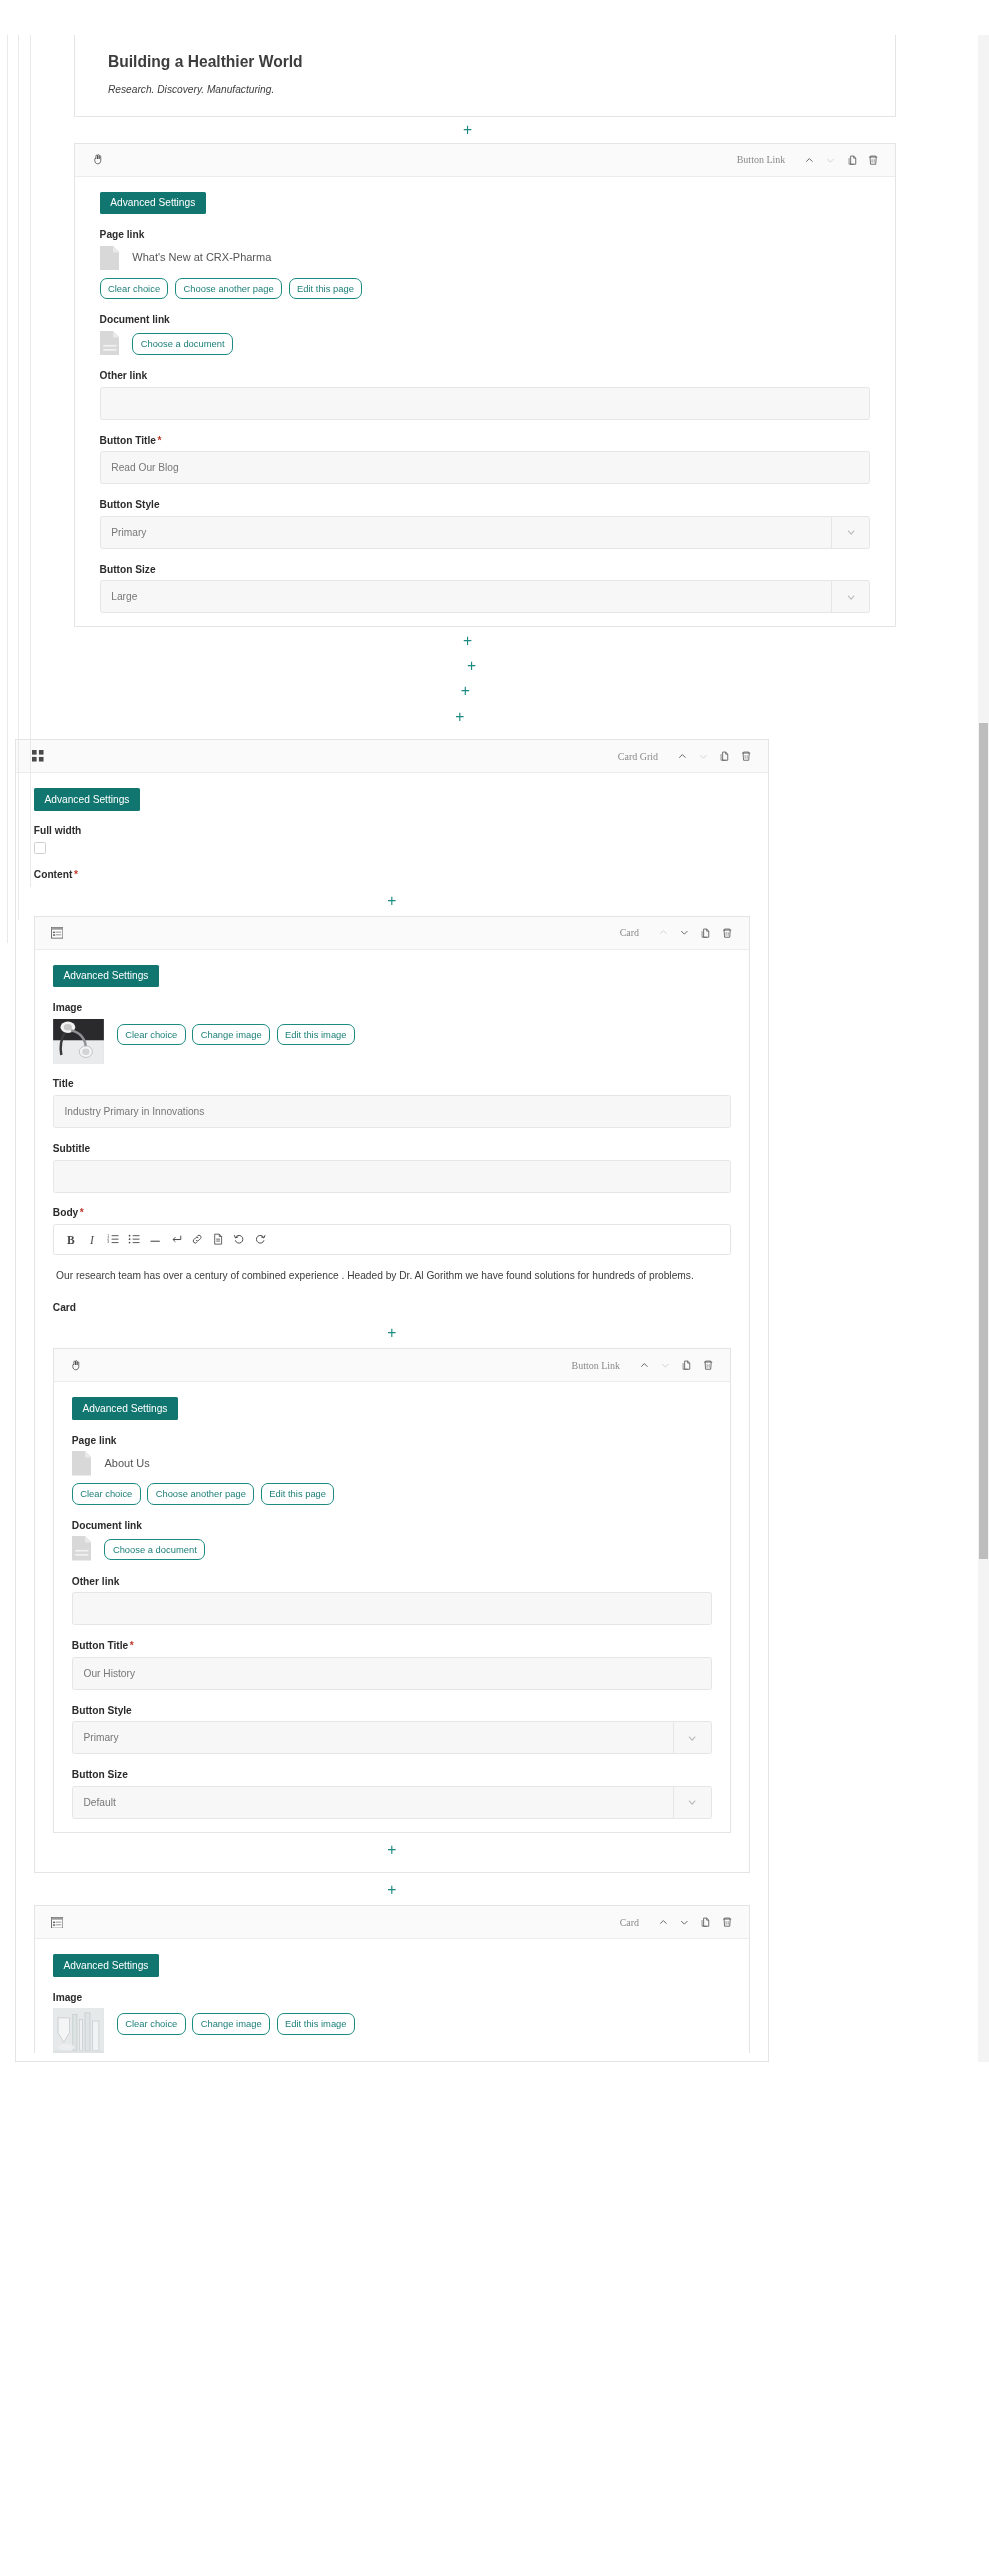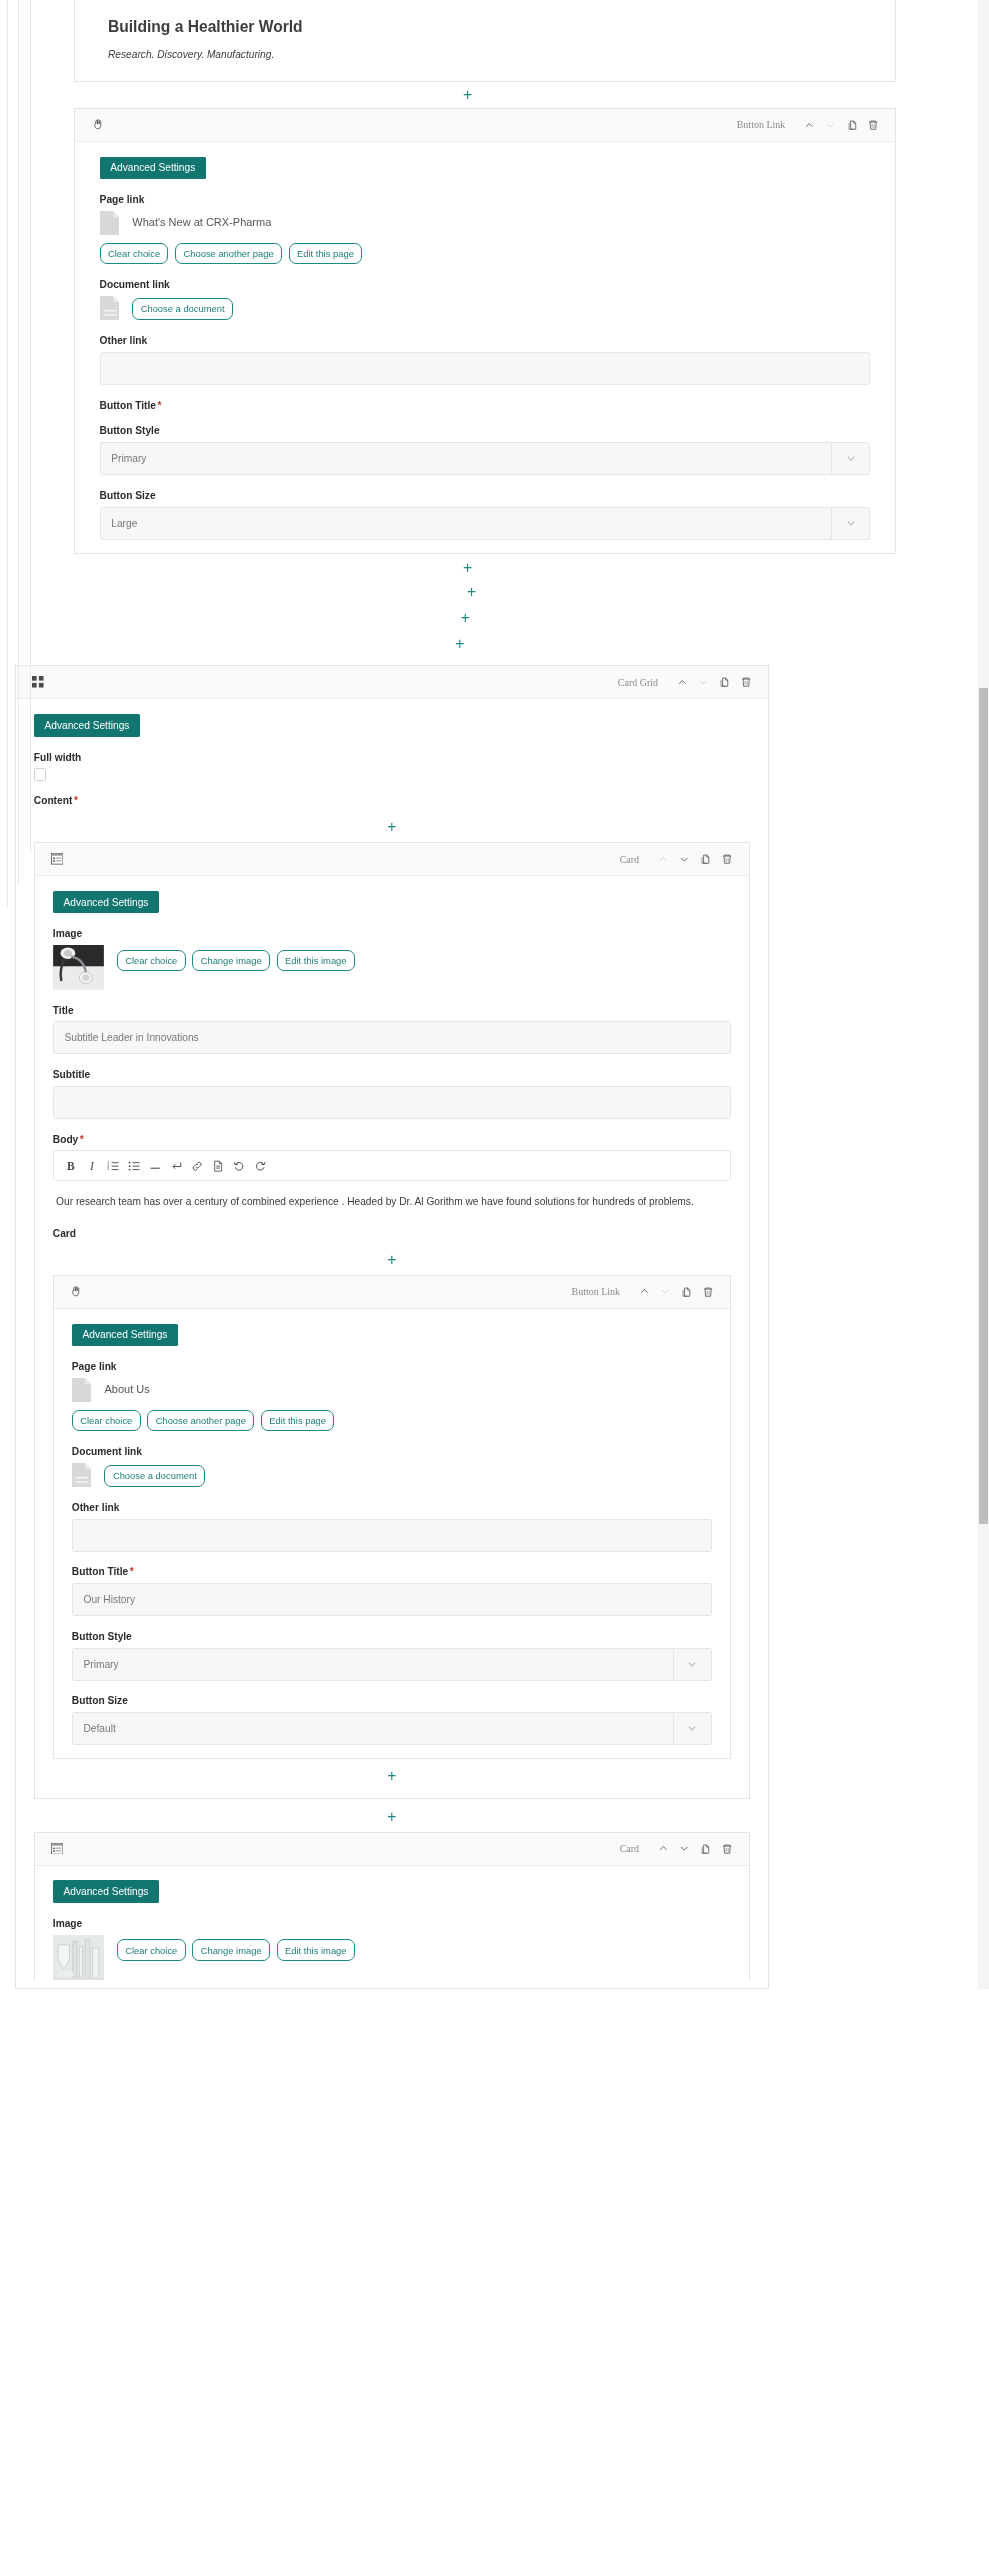--- a/index.html
+++ b/index.html
@@ -120,21 +120,21 @@
 
 <div class="page">
 
   <div class="rail" style="left:6.6px;top:0;height:908px;"></div>
   <div class="rail" style="left:18px;top:0;height:885px;"></div>
   <div class="rail" style="left:29.5px;top:0;height:852px;"></div>
 
   <div style="position:relative;margin-left:39px;width:910px;">
 
     <div class="panel" style="margin-left:35px;width:822px;border-top:none;">
-      <div class="hero" style="padding:18px 33px 21px 33px;">
+      <div class="hero" style="padding:18px 33px 21px 33px;margin-top:35px;">
         <h1>Building a Healthier World</h1>
         <p>Research. Discovery. Manufacturing.</p>
       </div>
     </div>
 
     <div class="plus-sep" style="width:857px;margin-left:0;padding-top:4.9px;">
       <span class="plus">+</span>
     </div>
 
     <div class="panel" style="margin-left:35px;width:822px;margin-top:4.9px;">
@@ -212,20 +212,21 @@
         </div>
 
         <div class="flabel">
           <span>Other link</span>
         </div>
         <div class="txtinput"></div>
 
         <div class="flabel">
           <span>Button Title</span><span class="req">*</span>
         </div>
+        <div class="txtinput">Read Our Blog</div>
 
         <div class="flabel">
           <span>Button Style</span>
         </div>
         <div class="selinput">
           <span class="sel-val">Primary</span>
           <span class="caret">
             <svg width="12.3" height="12.3" viewBox="0 0 24 24" fill="none" stroke="currentColor" stroke-width="2">
                 <polyline points="6,9 12,16 18,9"></polyline>
               </svg>
@@ -381,21 +382,21 @@
             <span class="ghost-row" style="margin-top:4.9px;">
               <button class="ghost-btn">Clear choice</button>
               <button class="ghost-btn">Change image</button>
               <button class="ghost-btn">Edit this image</button>
             </span>
           </div>
 
           <div class="flabel">
             <span>Title</span>
           </div>
-          <div class="txtinput">Subtitle Leader in Innovations</div>
+          <div class="txtinput">Industry Primary in Innovations</div>
 
           <div class="flabel">
             <span>Subtitle</span>
           </div>
           <div class="txtinput"></div>
 
           <div class="flabel">
             <span>Body</span><span class="req">*</span>
           </div>
           <div class="rte-bar">

